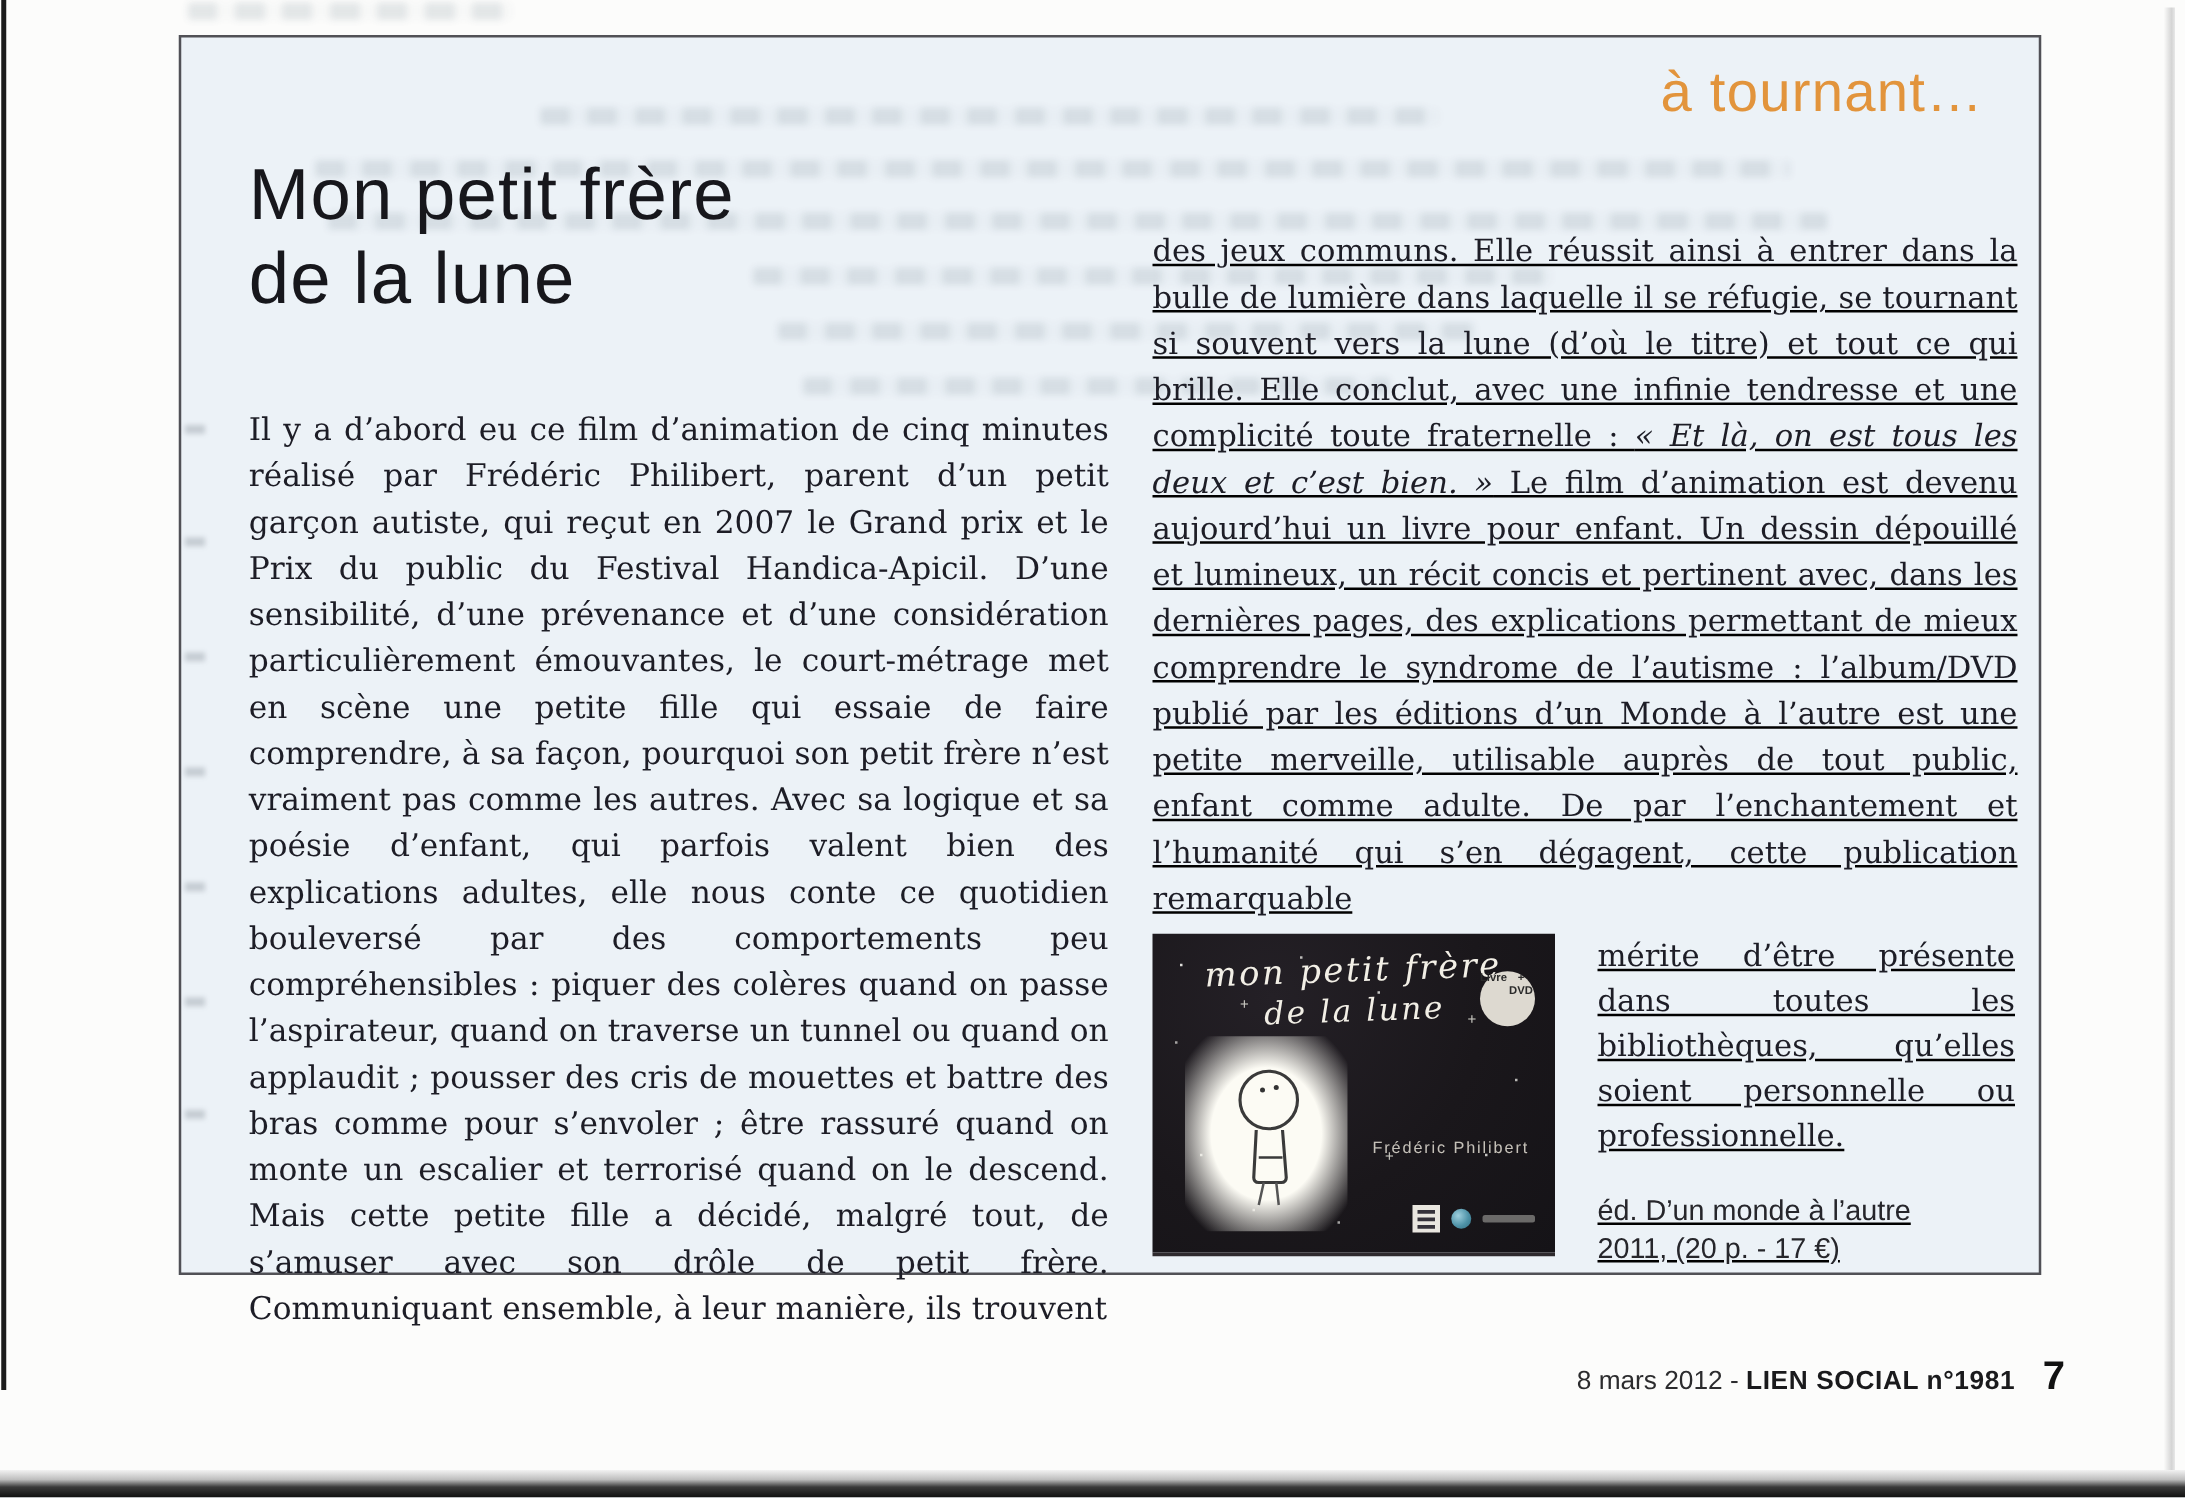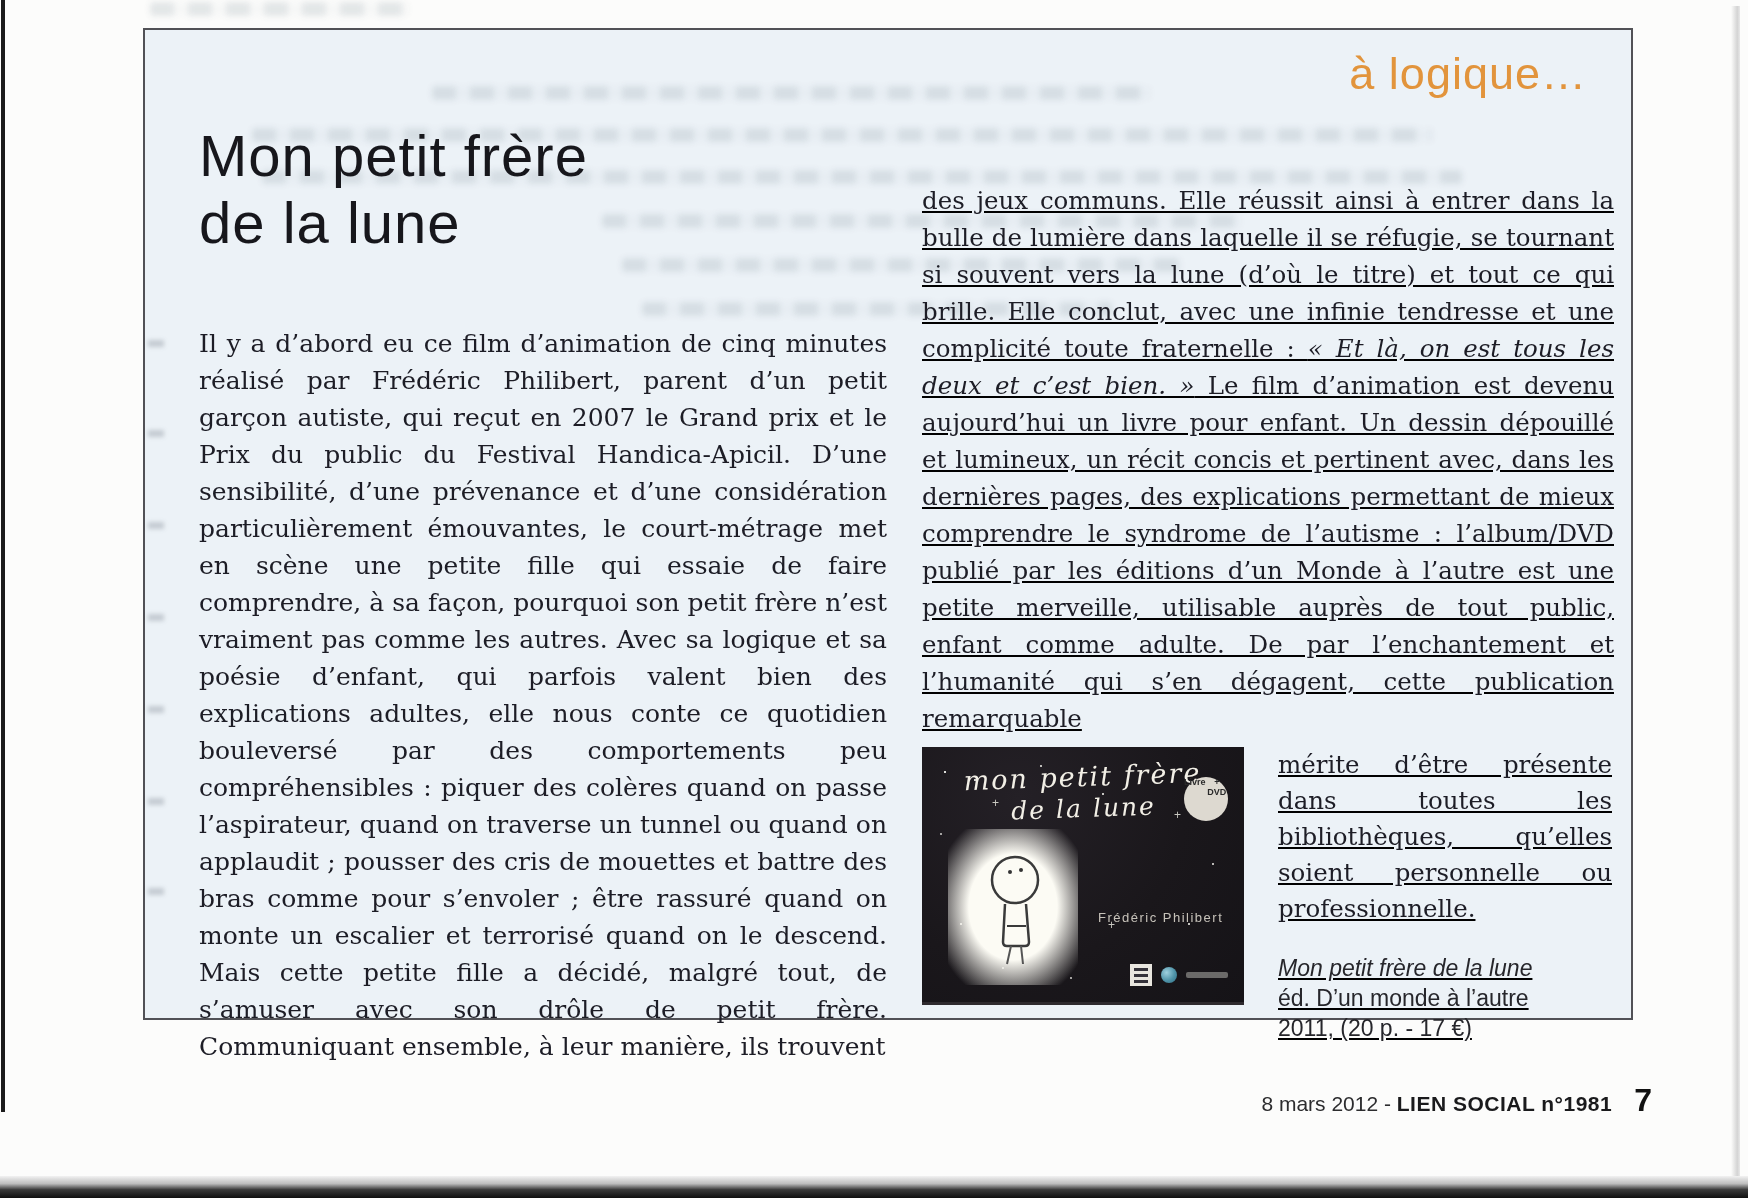--- a/index.html
+++ b/index.html
@@ -112,21 +112,21 @@
   <div class="ghost" style="left:477px;top:228px;width:560px;"></div>
   <div class="ghost" style="left:497px;top:272px;width:470px;"></div>
   <div class="tick" style="left:3px;top:310px;"></div>
   <div class="tick" style="left:3px;top:400px;"></div>
   <div class="tick" style="left:3px;top:492px;"></div>
   <div class="tick" style="left:3px;top:584px;"></div>
   <div class="tick" style="left:3px;top:676px;"></div>
   <div class="tick" style="left:3px;top:768px;"></div>
   <div class="tick" style="left:3px;top:858px;"></div>
 
-  <div class="section-label">à logique…</div>
+  <div class="section-label">à tournant…</div>
 
   <h1 class="article-title" style="margin:0;">
     <span>Mon petit frère</span><br>
     <span>de la lune</span>
   </h1>
 
   <p class="col1 serif">Il y a d’abord eu ce film d’animation de cinq minutes réalisé par Frédéric Philibert, parent d’un petit garçon autiste, qui reçut en 2007 le Grand prix et le Prix du public du Festival Handica-Apicil. D’une sensibilité, d’une prévenance et d’une considération particulièrement émouvantes, le court-métrage met en scène une petite fille qui essaie de faire comprendre, à sa façon, pourquoi son petit frère n’est vraiment pas comme les autres. Avec sa logique et sa poésie d’enfant, qui parfois valent bien des explications adultes, elle nous conte ce quotidien bouleversé par des comportements peu compréhensibles : piquer des colères quand on passe l’aspirateur, quand on traverse un tunnel ou quand on applaudit ; pousser des cris de mouettes et battre des bras comme pour s’envoler ; être rassuré quand on monte un escalier et terrorisé quand on le descend. Mais cette petite fille a décidé, malgré tout, de s’amuser avec son drôle de petit frère. Communiquant ensemble, à leur manière, ils trouvent</p>
 
   <div class="right-col">
     <p class="col2 serif">
@@ -166,21 +166,20 @@
               <i></i>
             </div>
           <div class="logo-globe"></div>
           <div class="logo-text"></div>
         </div>
       </div>
 
       <div class="wrap-right">
         <p class="col2-wrap serif">mérite d’être présente dans toutes les bibliothèques, qu’elles soient personnelle ou professionnelle.</p>
         <div class="caption">
-          <div class="cap-title">Mon petit frère de la lune</div>
           <div>éd. D’un monde à l’autre</div>
           <div>2011, (20 p. - 17 €)</div>
         </div>
       </div>
 
     </div>
   </div>
 </div>
 
 <div class="footer">

